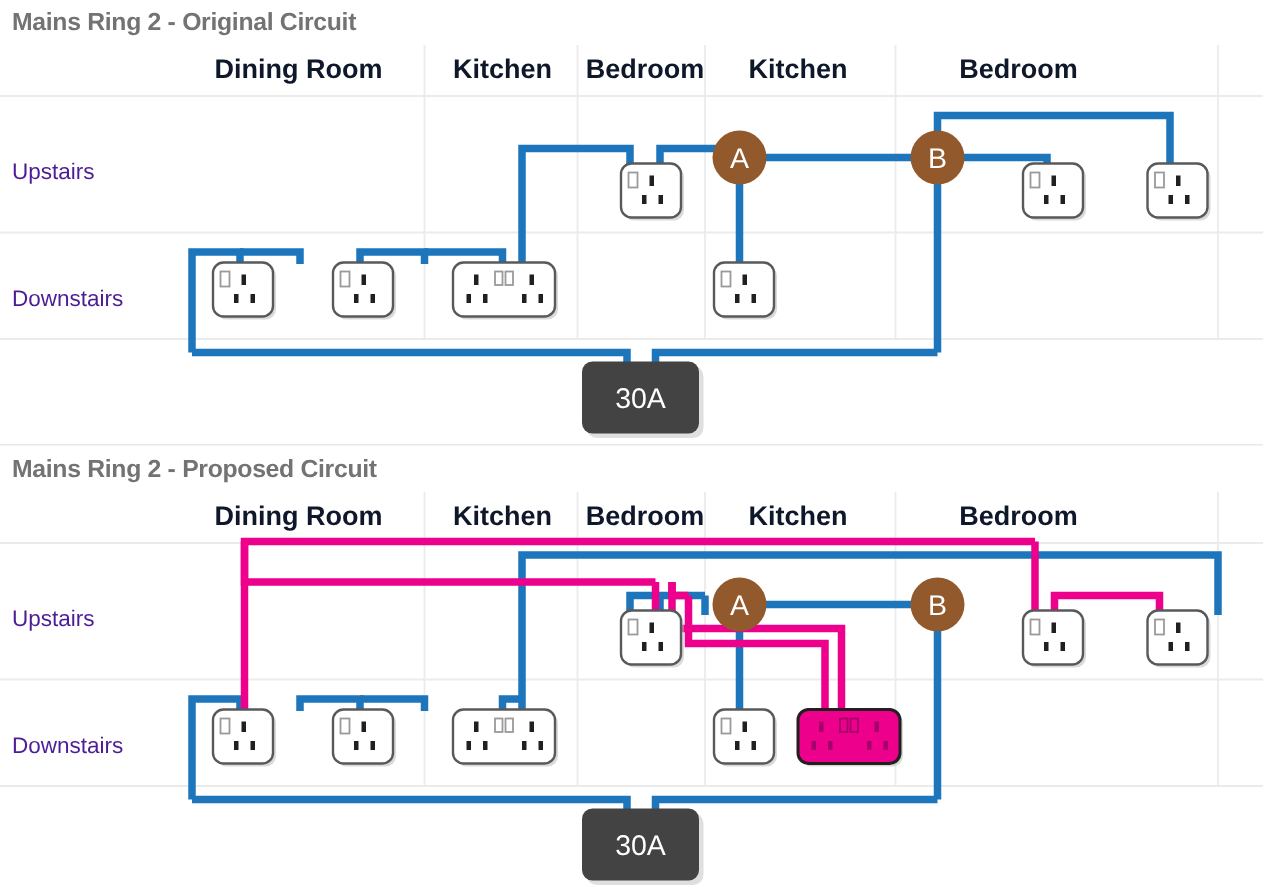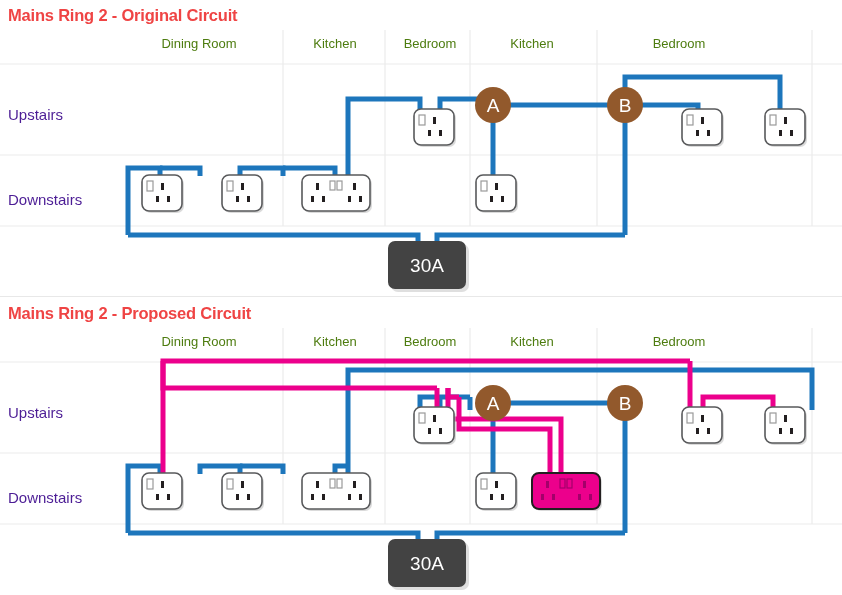--- a/index.html
+++ b/index.html
@@ -11,32 +11,32 @@
     overflow:hidden;
   }
   .page{position:relative;width:842px;height:595px;}
   .panel{position:absolute;left:0;width:842px;}
   #panel-original{top:0;height:297px;}
   #panel-proposed{top:298px;height:297px;}
 
   .panel-title{
     position:absolute;left:8px;top:6px;
     font-size:16.5px;font-weight:bold;
-    color:#ef4444;
+    color:#737373;
     letter-spacing:-0.2px;
     white-space:nowrap;
   }
   .panel-divider{
     position:absolute;left:0;top:296px;width:842px;height:1px;
     background:#e8e8e8;
   }
   .col-head{
     position:absolute;top:36px;
-    font-size:13px;color:#4d7c0f;
-    text-align:center;white-space:nowrap;
+    font-size:18px;color:#0f172a;
+    text-align:center;white-space:nowrap;font-weight:bold;
   }
   .row-label{
     position:absolute;left:8px;
     font-size:15px;color:#4c1d95;white-space:nowrap;
   }
   .diagram-svg{position:absolute;left:0;top:0;}
   .hline{stroke:#ebebeb;stroke-width:1.2;}
   .vline{stroke:#ebebeb;stroke-width:1.2;}
   .wire-blue{fill:none;stroke:#1d76bc;stroke-width:5;stroke-linecap:butt;stroke-linejoin:miter;}
   .wire-pink{fill:none;stroke:#ec008c;stroke-width:5;stroke-linecap:butt;stroke-linejoin:miter;}

